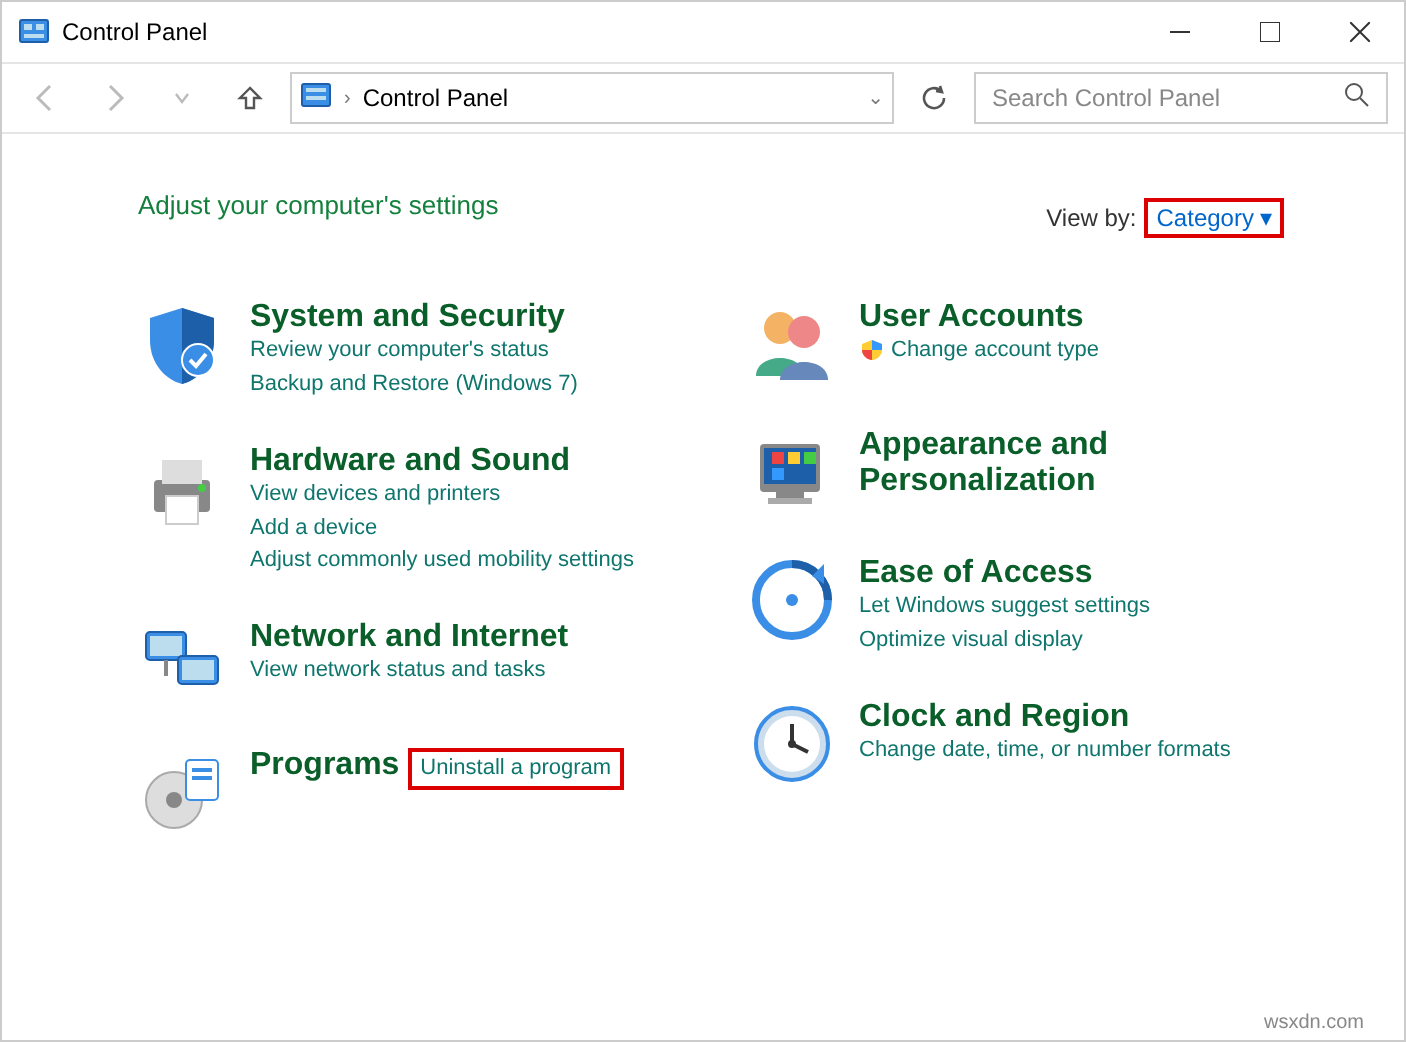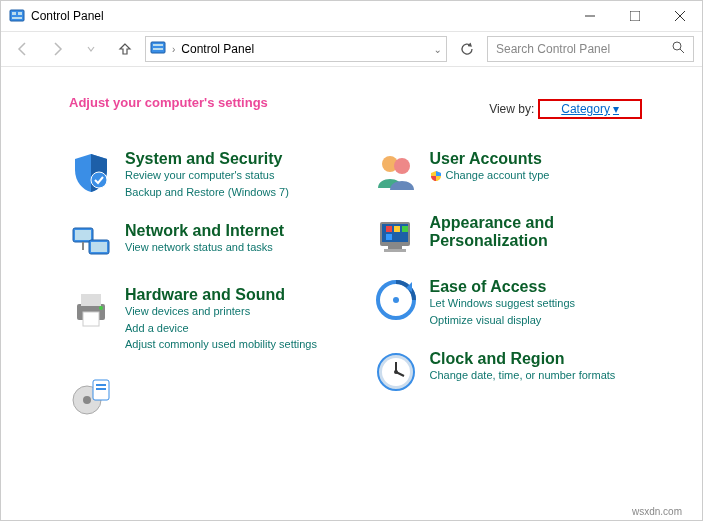--- a/index.html
+++ b/index.html
@@ -12,24 +12,24 @@
     .toolbar { height: 36px; display: flex; align-items: center; border-top: 1px solid #e5e5e5; border-bottom: 1px solid #e5e5e5; padding: 0 8px; gap: 6px; }
     .navbtn { width: 28px; height: 28px; display: flex; align-items: center; justify-content: center; color: #bbb; }
     .navbtn.active { color: #555; }
     .address { flex: 1; display: flex; align-items: center; border: 1px solid #ccc; height: 26px; padding: 0 4px; gap: 6px; font-size: 12px; }
     .address .crumb { display: flex; align-items: center; gap: 4px; }
     .address .chev { color: #777; font-size: 10px; }
     .refresh { width: 28px; height: 28px; display: flex; align-items: center; justify-content: center; color: #555; }
     .search { width: 207px; border: 1px solid #ccc; height: 26px; display: flex; align-items: center; padding: 0 8px; font-size: 12px; color: #888; }
     .search .sicon { margin-left: auto; color: #555; }
     .content { padding: 28px 44px 24px 68px; }
-    .pagetitle { color: #ec4899; font-size: 13px; font-weight: 700; }
+    .pagetitle { color: #15803d; font-size: 13px; font-weight: 400; }
     .viewby { position: absolute; right: 60px; top: 98px; font-size: 12px; display: flex; align-items: center; gap: 4px; text-align: center; }
     .viewby .label { color: #333; }
-    .viewby .dropdown { color: #0066cc; border: 2px solid #d00; padding: 1px 21px; display: flex; align-items: center; gap: 3px; text-decoration: underline; }
+    .viewby .dropdown { color: #0066cc; border: 2px solid #d00; padding: 1px 4px; display: flex; align-items: center; gap: 3px; }
     .columns { display: flex; margin-top: 40px; gap: 20px; }
     .col { flex: 1; }
     .category { display: flex; gap: 12px; margin-bottom: 20px; }
     .caticon { width: 44px; height: 44px; flex-shrink: 0; }
     .catbody { }
     .cattitle { color: #0a5e2a; font-size: 16px; font-weight: 700; margin-bottom: 3px; }
     .catlink { color: #0f766e; font-size: 11px; display: block; margin-bottom: 2px; line-height: 1.35; cursor: pointer; }
     .catlink.highlight { border: 2px solid #d00; padding: 1px 4px; display: inline-block; }
     .attribution { position: absolute; bottom: 3px; right: 20px; font-size: 10px; color: #888; }
   </style>
@@ -138,60 +138,64 @@
         <div class="catbody">
           <a class="cattitle">System and Security</a>
           <a class="catlink">Review your computer's status</a>
           <a class="catlink">Backup and Restore (Windows 7)</a>
         </div>
       </div>
 
       <div class="category">
         <div class="caticon">
           <svg viewBox="0 0 44 44">
+              <rect x="8" y="18" width="28" height="16" rx="2" fill="#888"></rect>
+              <rect x="12" y="8" width="20" height="12" fill="#ddd"></rect>
+              <rect x="14" y="26" width="16" height="14" fill="#fff" stroke="#ccc"></rect>
+              <circle cx="32" cy="22" r="2" fill="#4c4"></circle>
+            </svg>
+        </div>
+        <div class="catbody">
+          <a class="cattitle">Hardware and Sound</a>
+          <a class="catlink">View devices and printers</a>
+          <a class="catlink">Add a device</a>
+          <a class="catlink">Adjust commonly used mobility settings</a>
+        </div>
+      </div>
+
+      <div class="category">
+        <div class="caticon">
+          <svg viewBox="0 0 44 44">
               <rect x="4" y="6" width="20" height="14" rx="2" fill="#3a8ee6" stroke="#1d5fa8"></rect>
               <rect x="6" y="8" width="16" height="10" fill="#bde"></rect>
               <rect x="20" y="18" width="20" height="14" rx="2" fill="#3a8ee6" stroke="#1d5fa8"></rect>
               <rect x="22" y="20" width="16" height="10" fill="#bde"></rect>
               <line x1="14" y1="20" x2="14" y2="28" stroke="#888" stroke-width="2"></line>
               <line x1="14" y1="28" x2="30" y2="28" stroke="#888" stroke-width="2" opacity="0"></line>
             </svg>
         </div>
         <div class="catbody">
           <a class="cattitle">Network and Internet</a>
           <a class="catlink">View network status and tasks</a>
         </div>
       </div>
 
       <div class="category">
         <div class="caticon">
           <svg viewBox="0 0 44 44">
-              <rect x="8" y="18" width="28" height="16" rx="2" fill="#888"></rect>
-              <rect x="12" y="8" width="20" height="12" fill="#ddd"></rect>
-              <rect x="14" y="26" width="16" height="14" fill="#fff" stroke="#ccc"></rect>
-              <circle cx="32" cy="22" r="2" fill="#4c4"></circle>
-            </svg>
-        </div>
-        <div class="catbody">
-          <a class="cattitle">Hardware and Sound</a>
-          <a class="catlink">View devices and printers</a>
-          <a class="catlink">Add a device</a>
-          <a class="catlink">Adjust commonly used mobility settings</a>
-        </div>
-      </div>
-
-      <div class="category">
-        <div class="caticon">
-          <svg viewBox="0 0 44 44">
               <circle cx="18" cy="26" r="14" fill="#ddd" stroke="#aaa"></circle>
               <circle cx="18" cy="26" r="4" fill="#888"></circle>
               <rect x="24" y="6" width="16" height="20" rx="2" fill="#fff" stroke="#3a8ee6"></rect>
               <rect x="27" y="10" width="10" height="2" fill="#3a8ee6"></rect>
               <rect x="27" y="14" width="10" height="2" fill="#3a8ee6"></rect>
             </svg>
+        </div>
+        <div class="catbody">
+          <a class="cattitle">Programs</a>
+          <a class="catlink highlight">Uninstall a program</a>
         </div>
       </div>
 
     </div>
 
     <div class="col">
 
       <div class="category">
         <div class="caticon">
           <svg viewBox="0 0 44 44">

